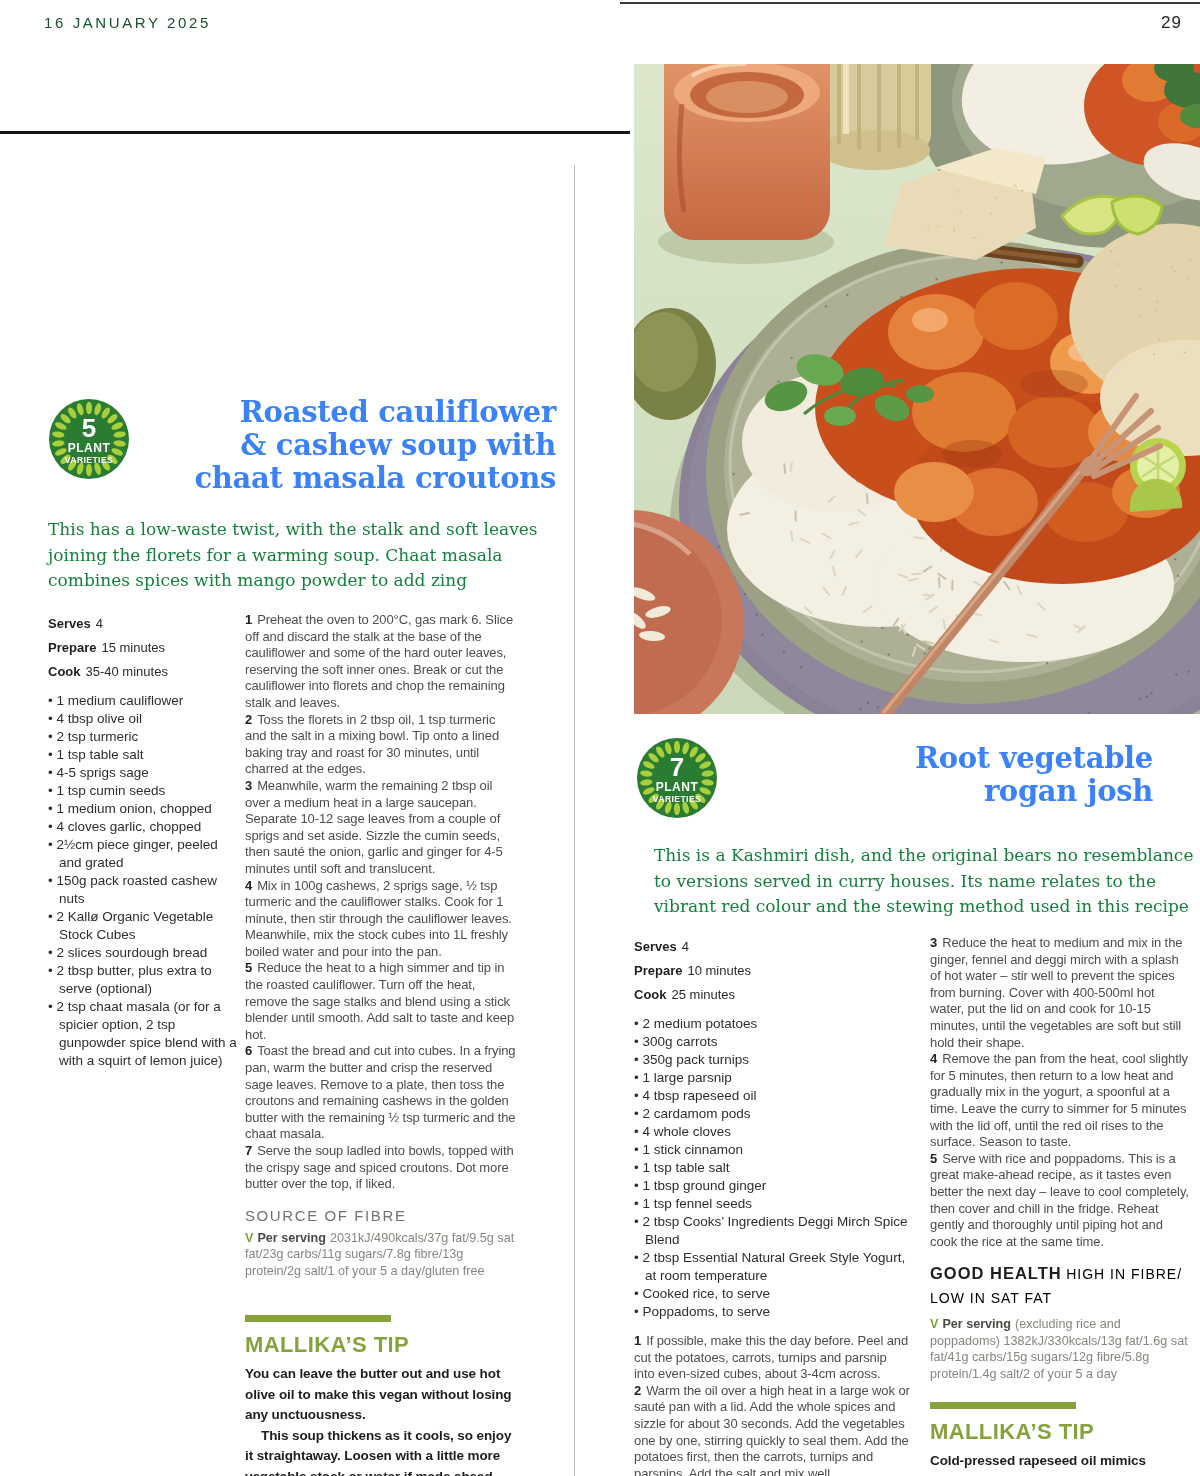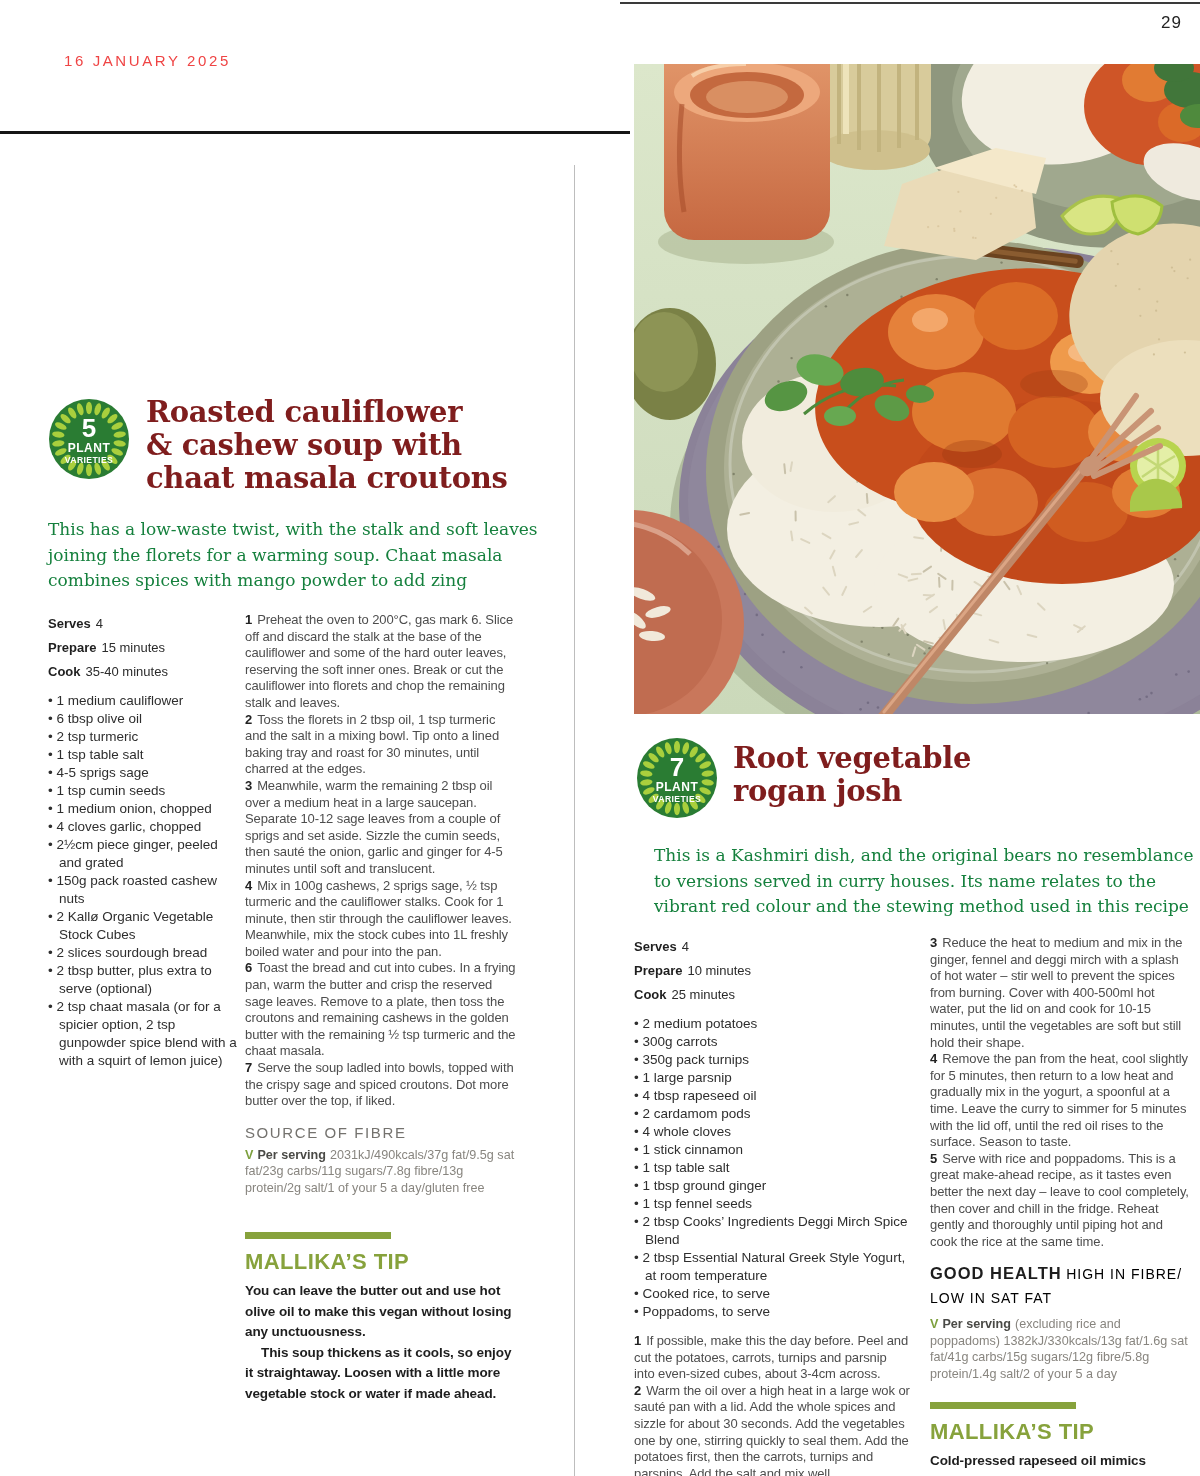--- a/index.html
+++ b/index.html
@@ -1,27 +1,27 @@
 <!DOCTYPE html>
 <html><head>
 <meta charset="utf-8">
 <style>
   html,body{margin:0;padding:0;background:#ffffff;}
   #page{position:relative;width:1200px;height:1476px;background:#ffffff;overflow:hidden;
         font-family:"Liberation Sans",sans-serif;color:#222;}
   .abs{position:absolute;}
   
-  .date{top:14px;left:64px;font-size:15px;letter-spacing:2.6px;color:#ef4444;margin-top:38px;}
+  .date{top:14px;left:44px;font-size:15px;letter-spacing:2.6px;color:#14532d;}
   .pagenum{top:13px;right:18px;font-size:17px;letter-spacing:1px;color:#242424;}
   .topline{top:2px;left:620px;width:580px;height:2px;background:#3a3a3a;}
   .rule{top:131px;left:0;width:630px;height:3px;background:#161616;}
   .vdivider{top:165px;left:574px;width:1px;height:1311px;background:#bdbdbd;}
   
   .title{font-family:"DejaVu Serif","Liberation Serif",serif;font-weight:bold;
-         font-size:29px;line-height:33px;color:#7f1d1d;letter-spacing:-0.3px;}
+         font-size:29px;line-height:33px;color:#3b82f6;letter-spacing:-0.3px;text-align:right;}
   .intro{font-family:"DejaVu Serif","Liberation Serif",serif;font-size:17px;line-height:25.5px;color:#15803d;}
   
   .meta-line{font-size:13px;line-height:24px;color:#2b2b2b;}
   .meta-label{font-weight:bold;margin-right:5px;color:#1f1f1f;}
   ul.ing{list-style:none;margin:0;padding:0;}
   ul.ing li{font-size:13.5px;line-height:18px;color:#2e2e2e;padding-left:11px;text-indent:-11px;}
   ul.ing li::before{content:"• ";}
   
   .step{margin:0;font-size:13px;line-height:16.6px;color:#4d4d4d;letter-spacing:-0.1px;}
   .stepn{font-weight:bold;color:#222;margin-right:5px;}
@@ -489,21 +489,21 @@
       </div>
         <div class="meta-line">
         <b class="meta-label">Prepare</b><span class="meta-value">15 minutes</span>
       </div>
         <div class="meta-line">
         <b class="meta-label">Cook</b><span class="meta-value">35-40 minutes</span>
       </div>
       </div>
     <ul class="ing" style="margin-top:8px;">
         <li>1 medium cauliflower</li>
-        <li>6 tbsp olive oil</li>
+        <li>4 tbsp olive oil</li>
         <li>2 tsp turmeric</li>
         <li>1 tsp table salt</li>
         <li>4-5 sprigs sage</li>
         <li>1 tsp cumin seeds</li>
         <li>1 medium onion, chopped</li>
         <li>4 cloves garlic, chopped</li>
         <li>2½cm piece ginger, peeled and grated</li>
         <li>150g pack roasted cashew nuts</li>
         <li>2 Kallø Organic Vegetable Stock Cubes</li>
         <li>2 slices sourdough bread</li>
@@ -511,20 +511,21 @@
         <li>2 tsp chaat masala (or for a spicier option, 2 tsp gunpowder spice blend with a with a squirt of lemon juice)</li>
       </ul>
   </div>
 
   <div class="abs" style="top:612px;left:245px;width:274px;">
     <div>
         <p class="step"><b class="stepn">1</b><span>Preheat the oven to 200°C, gas mark 6. Slice off and discard the stalk at the base of the cauliflower and some of the hard outer leaves, reserving the soft inner ones. Break or cut the cauliflower into florets and chop the remaining stalk and leaves.</span></p>
         <p class="step"><b class="stepn">2</b><span>Toss the florets in 2 tbsp oil, 1 tsp turmeric and the salt in a mixing bowl. Tip onto a lined baking tray and roast for 30 minutes, until charred at the edges.</span></p>
         <p class="step"><b class="stepn">3</b><span>Meanwhile, warm the remaining 2 tbsp oil over a medium heat in a large saucepan. Separate 10-12 sage leaves from a couple of sprigs and set aside. Sizzle the cumin seeds, then sauté the onion, garlic and ginger for 4-5 minutes until soft and translucent.</span></p>
         <p class="step"><b class="stepn">4</b><span>Mix in 100g cashews, 2 sprigs sage, ½ tsp turmeric and the cauliflower stalks. Cook for 1 minute, then stir through the cauliflower leaves. Meanwhile, mix the stock cubes into 1L freshly boiled water and pour into the pan.</span></p>
+        <p class="step"><b class="stepn">5</b><span>Reduce the heat to a high simmer and tip in the roasted cauliflower. Turn off the heat, remove the sage stalks and blend using a stick blender until smooth. Add salt to taste and keep hot.</span></p>
         <p class="step"><b class="stepn">6</b><span>Toast the bread and cut into cubes. In a frying pan, warm the butter and crisp the reserved sage leaves. Remove to a plate, then toss the croutons and remaining cashews in the golden butter with the remaining ½ tsp turmeric and the chaat masala.</span></p>
         <p class="step"><b class="stepn">7</b><span>Serve the soup ladled into bowls, topped with the crispy sage and spiced croutons. Dot more butter over the top, if liked.</span></p>
       </div>
     <div class="health-heading">SOURCE OF FIBRE</div>
     <div class="ps">
       <span class="v">V</span><span class="psl">Per serving</span><span>2031kJ/490kcals/37g fat/9.5g sat fat/23g carbs/11g sugars/7.8g fibre/13g protein/2g salt/1 of your 5 a day/gluten free</span>
     </div>
     <div class="tipbar" style="margin-top:36px;"></div>
     <div class="tiphead">MALLIKA’S TIP</div>
     <div class="tip-body">

